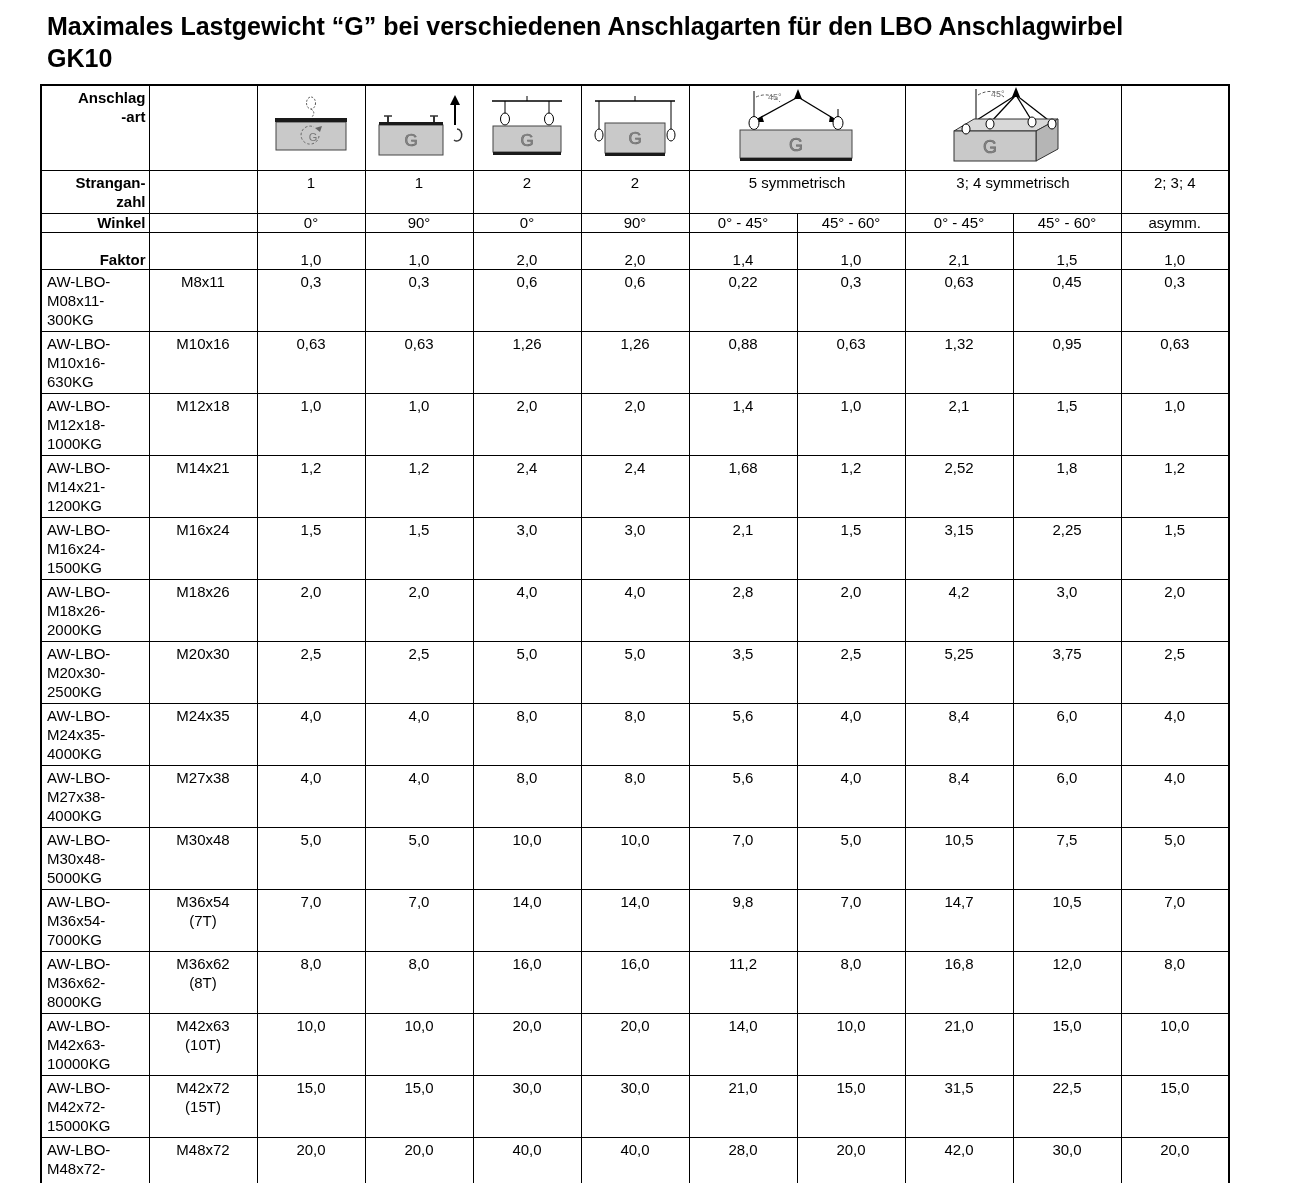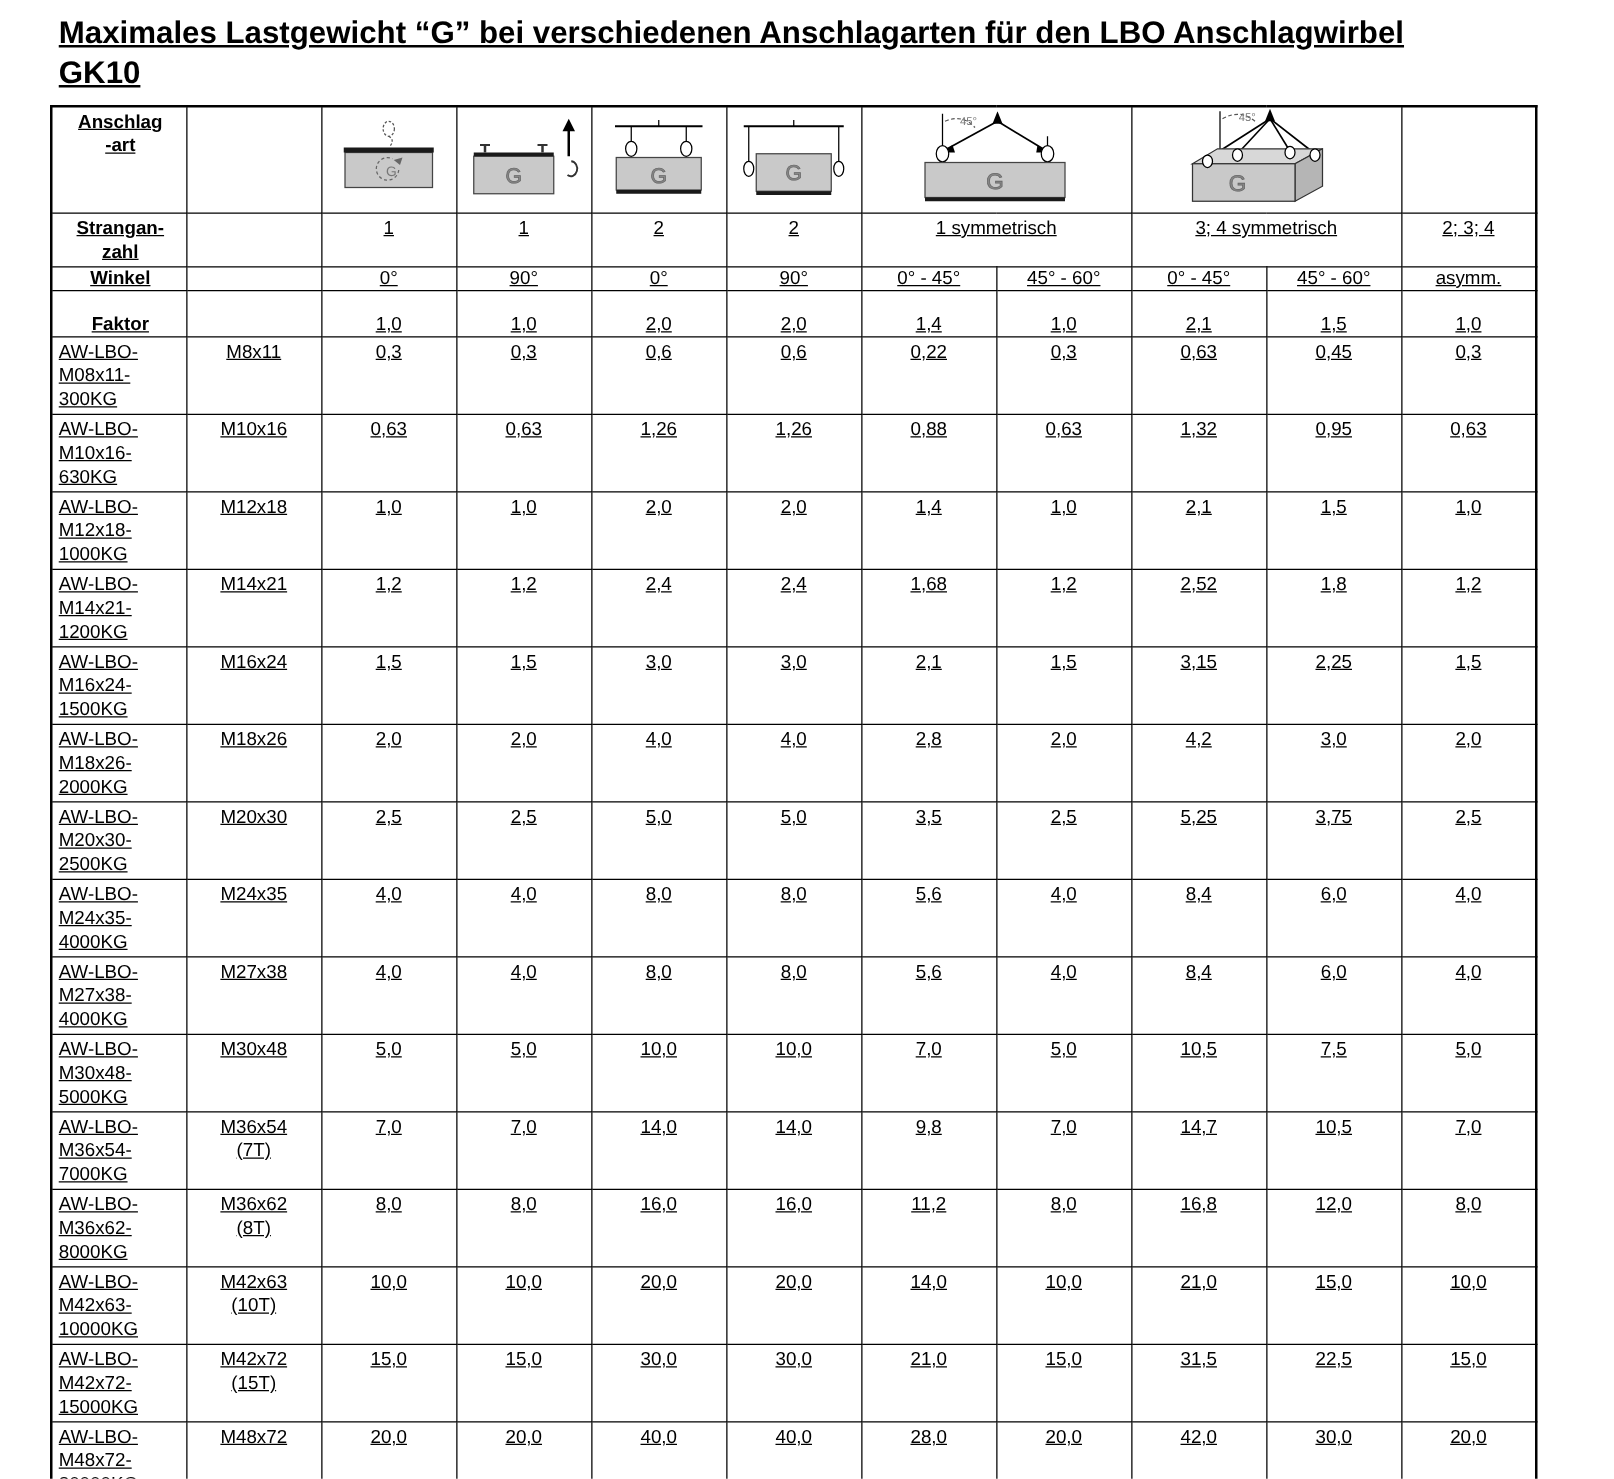--- a/index.html
+++ b/index.html
@@ -1,25 +1,25 @@
 <!DOCTYPE html>
 <html><head>
 <meta charset="utf-8">
 <style>
   html,body { margin:0; padding:0; background:#fff; color:#000;
               font-family:"Liberation Sans", sans-serif; }
-  .page { width:1291px; height:1183px; box-sizing:border-box; padding:10px 0 0 40px; overflow:hidden;text-decoration:underline; }
+  .page { width:1291px; height:1183px; box-sizing:border-box; padding:10px 0 0 40px; overflow:hidden; }
   .title { font-size:25px; font-weight:bold; margin:0 0 10px 7px; line-height:1.28;
            white-space:pre-line; width:1250px; }
 
   table.spec { border-collapse:collapse; width:1190px; table-layout:fixed;
                border:2px solid #000; }
   td { border:1px solid #000; font-size:15px; vertical-align:top;
        padding:2px 3px; overflow:hidden; }
-  .lbl { font-weight:bold; text-align:center; padding-left:5px;
+  .lbl { font-weight:bold; text-align:right; padding-left:5px;
          white-space:pre-line; line-height:19px; }
   .ctr { text-align:center; }
   .bold { font-weight:bold; }
 
   tr.r-art td   { height:80px; }
   tr.r-strang td{ height:33px; line-height:19px; }
   tr.r-winkel td{ height:15px; line-height:16px; padding-top:1px; padding-bottom:1px;margin-top:17px; }
   tr.r-faktor td{ height:14px; line-height:16px; padding-top:19px; padding-bottom:1px; }
   tr.r-cols td  { height:32px; line-height:19px; }
   tbody.data td { height:52px; line-height:19px; }
@@ -150,21 +150,21 @@
       </tr>
 
       <tr class="r-strang">
         <td class="lbl">Strangan-
 zahl</td>
         <td></td>
         <td class="ctr">1</td>
         <td class="ctr">1</td>
         <td class="ctr">2</td>
         <td class="ctr">2</td>
-        <td class="ctr" colspan="2">1 symmetrisch</td>
+        <td class="ctr" colspan="2">5 symmetrisch</td>
         <td class="ctr" colspan="2">3; 4 symmetrisch</td>
         <td class="ctr">2; 3; 4</td>
       </tr>
 
       <tr class="r-winkel">
         <td class="lbl">Winkel</td>
         <td></td>
         <td class="ctr">0°</td>
         <td class="ctr">90°</td>
         <td class="ctr">0°</td>

